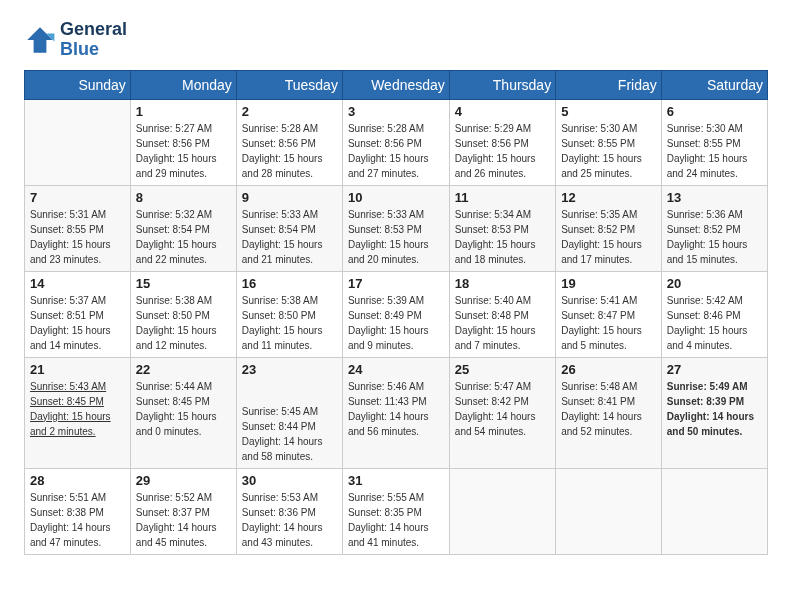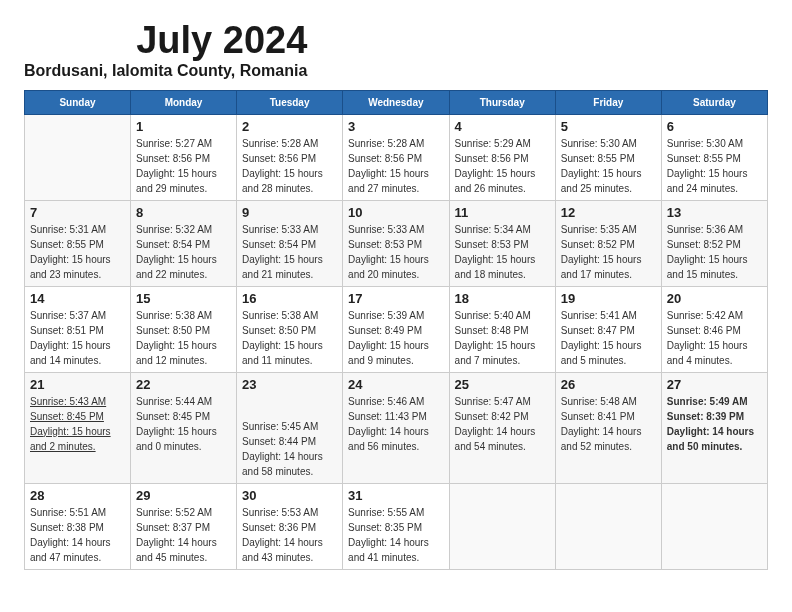--- a/index.html
+++ b/index.html
@@ -46,24 +46,24 @@
       color: #1a1a1a;
     }
     .calendar {
       width: 100%;
       border-collapse: collapse;
       border: 1px solid #ccc;
     }
     .calendar th {
       background-color: #2b6cb0;
       color: #fff;
-      font-size: 10px;
-      font-weight: bold;
+      font-size: 14px;
+      font-weight: normal;
       padding: 6px 4px;
-      text-align: center;
+      text-align: right;
       border: 1px solid #1a4f8a;
     }
     .calendar td {
       vertical-align: top;
       border: 1px solid #ccc;
       padding: 4px 5px;
       width: 108px;
       min-height: 85px;
       font-size: 10.5px;
       color: #222;
@@ -84,23 +84,29 @@
       color: #333;
     }
     .empty-cell {
       background: #f9f9f9 !important;
     }
   </style>
 </head>
 <body>
 
 <div class="header-area">
-  <div class="title-area">
-    <div class="month-year">July 2024</div>
-    <div class="location">Bordusani, Ialomita County, Romania</div>
+  <div class="logo">
+    <svg class="logo-icon" viewBox="0 0 40 40" width="40" height="40">
+      <polygon points="20,4 36,20 28,20 28,36 12,36 12,20 4,20" fill="#2b6cb0"></polygon>
+      <polygon points="28,12 38,12 38,22" fill="#4a9fd4"></polygon>
+    </svg>
+    <div style="display:flex;flex-direction:column;">
+      <span class="logo-text">General</span>
+      <span class="logo-text" style="color:#2b6cb0;">Blue</span>
+    </div>
   </div>
 </div>
 
 <table class="calendar">
   <thead>
     <tr>
     <th>Sunday</th>
         <th>Monday</th>
         <th>Tuesday</th>
         <th>Wednesday</th>

